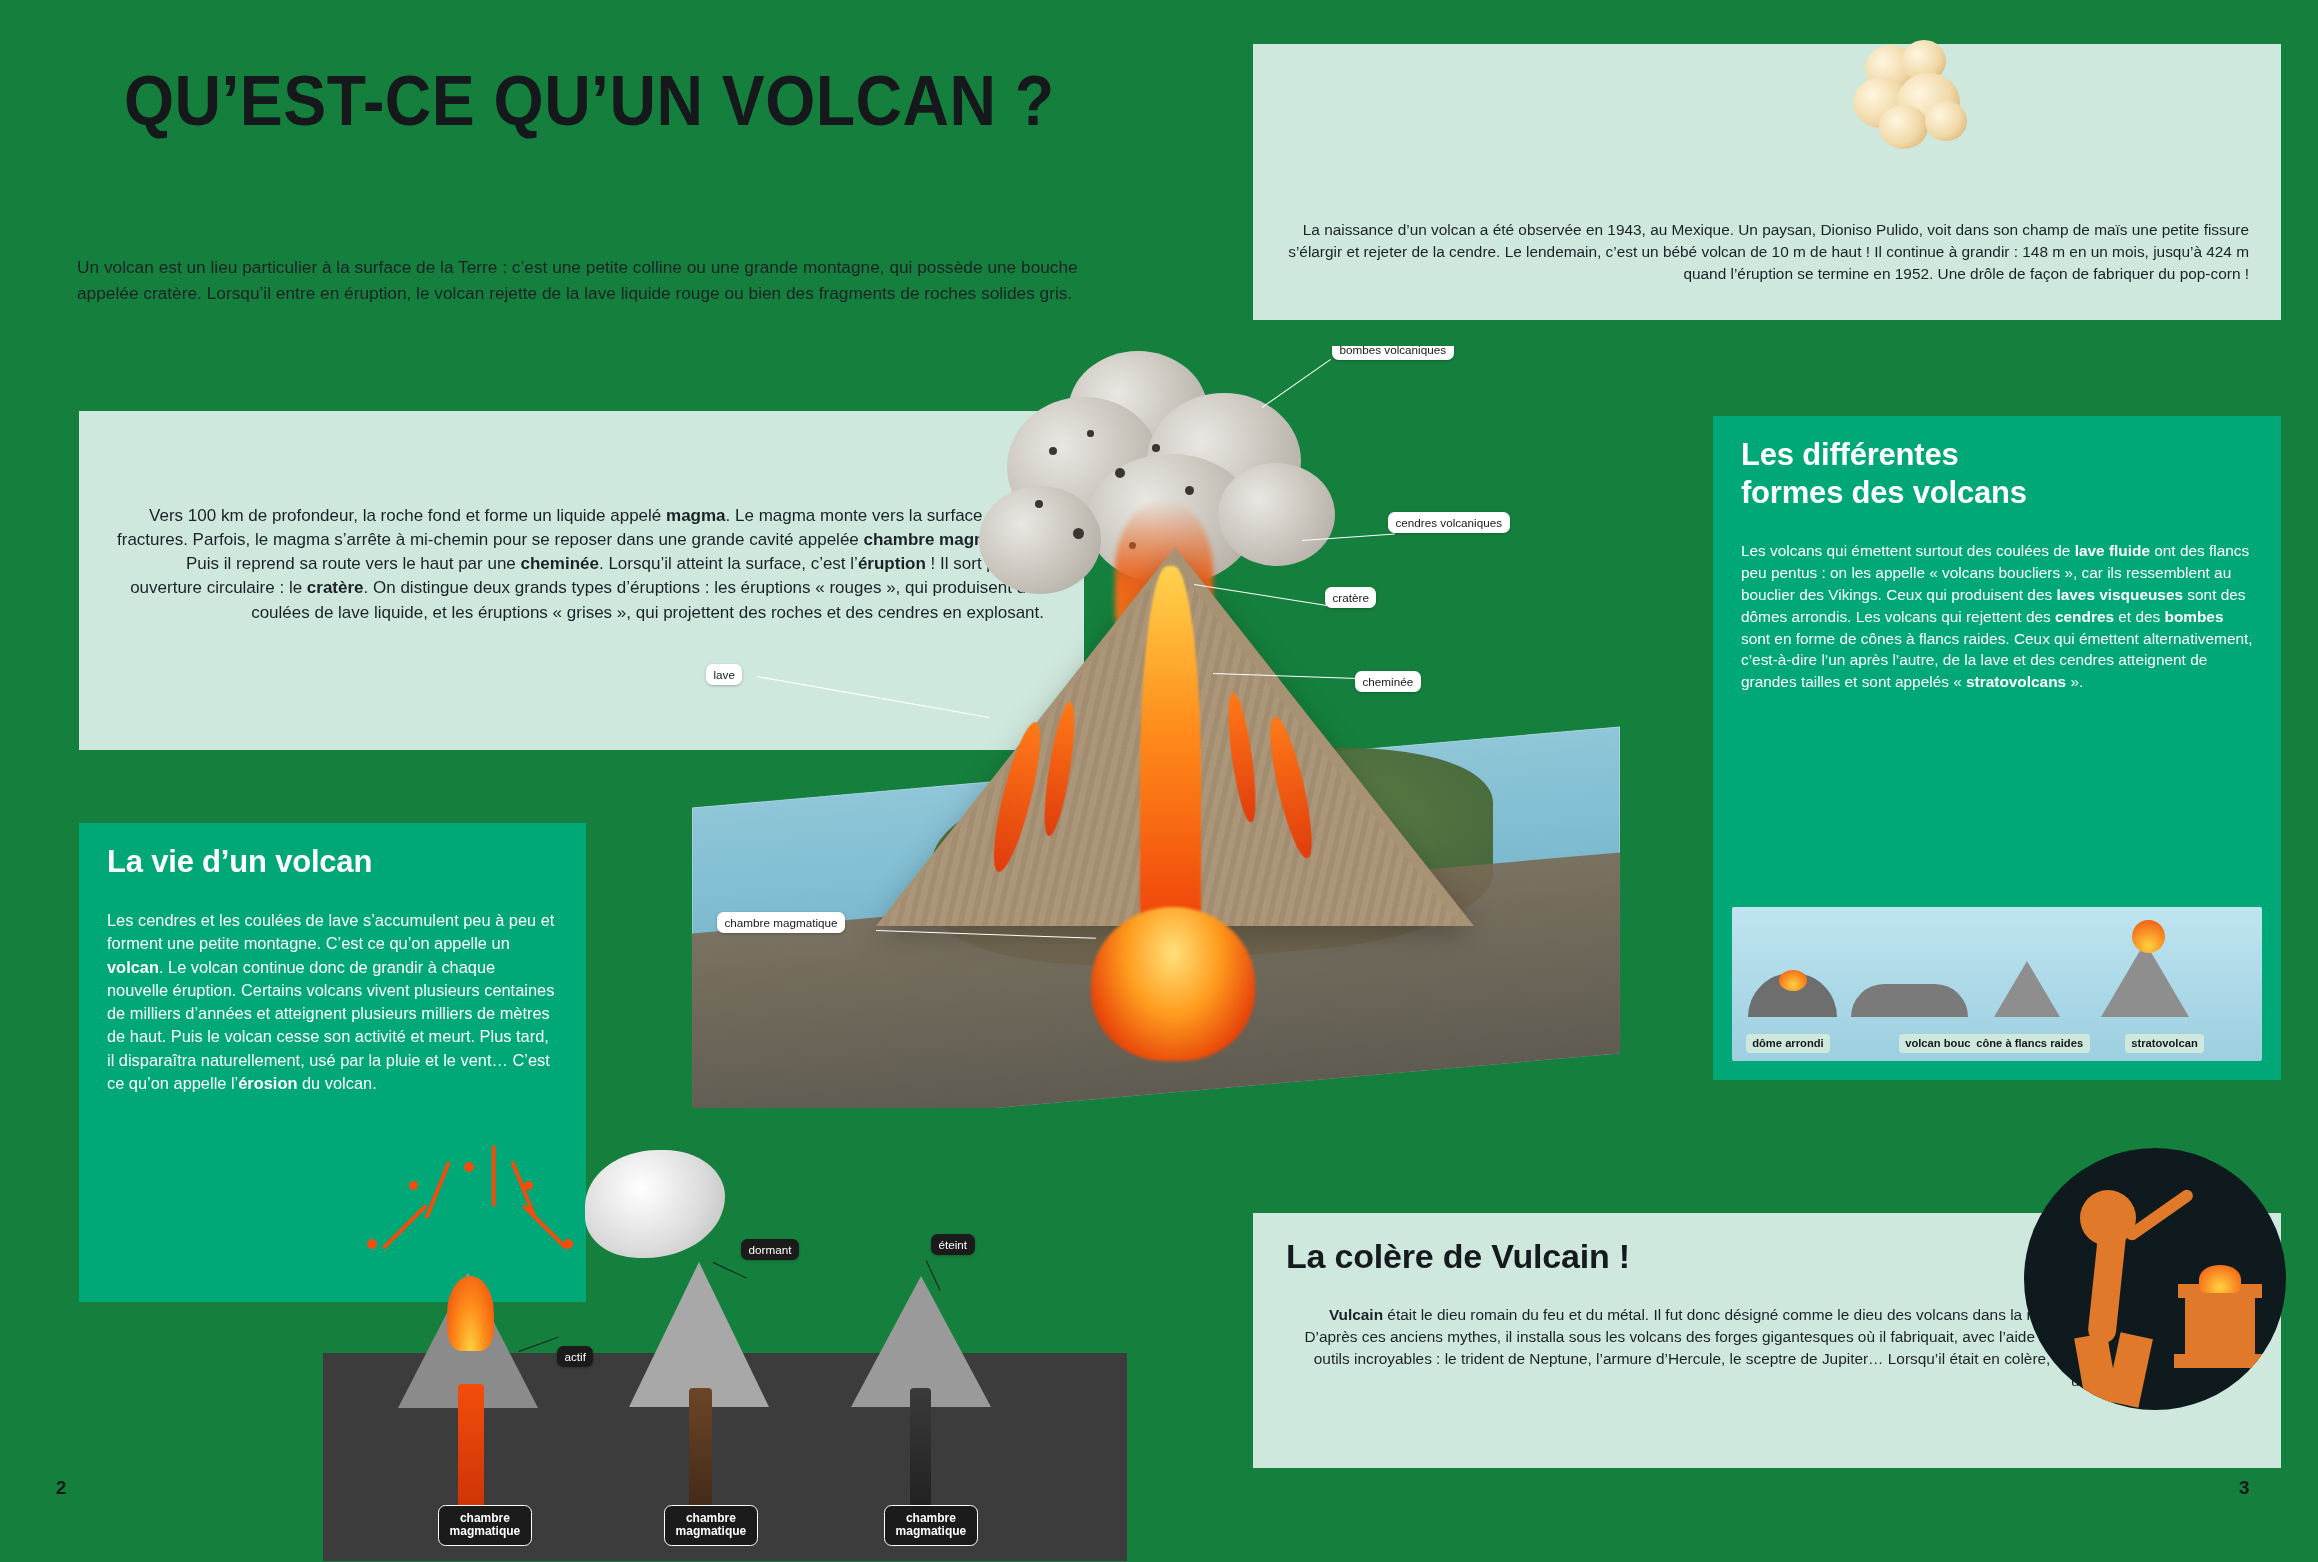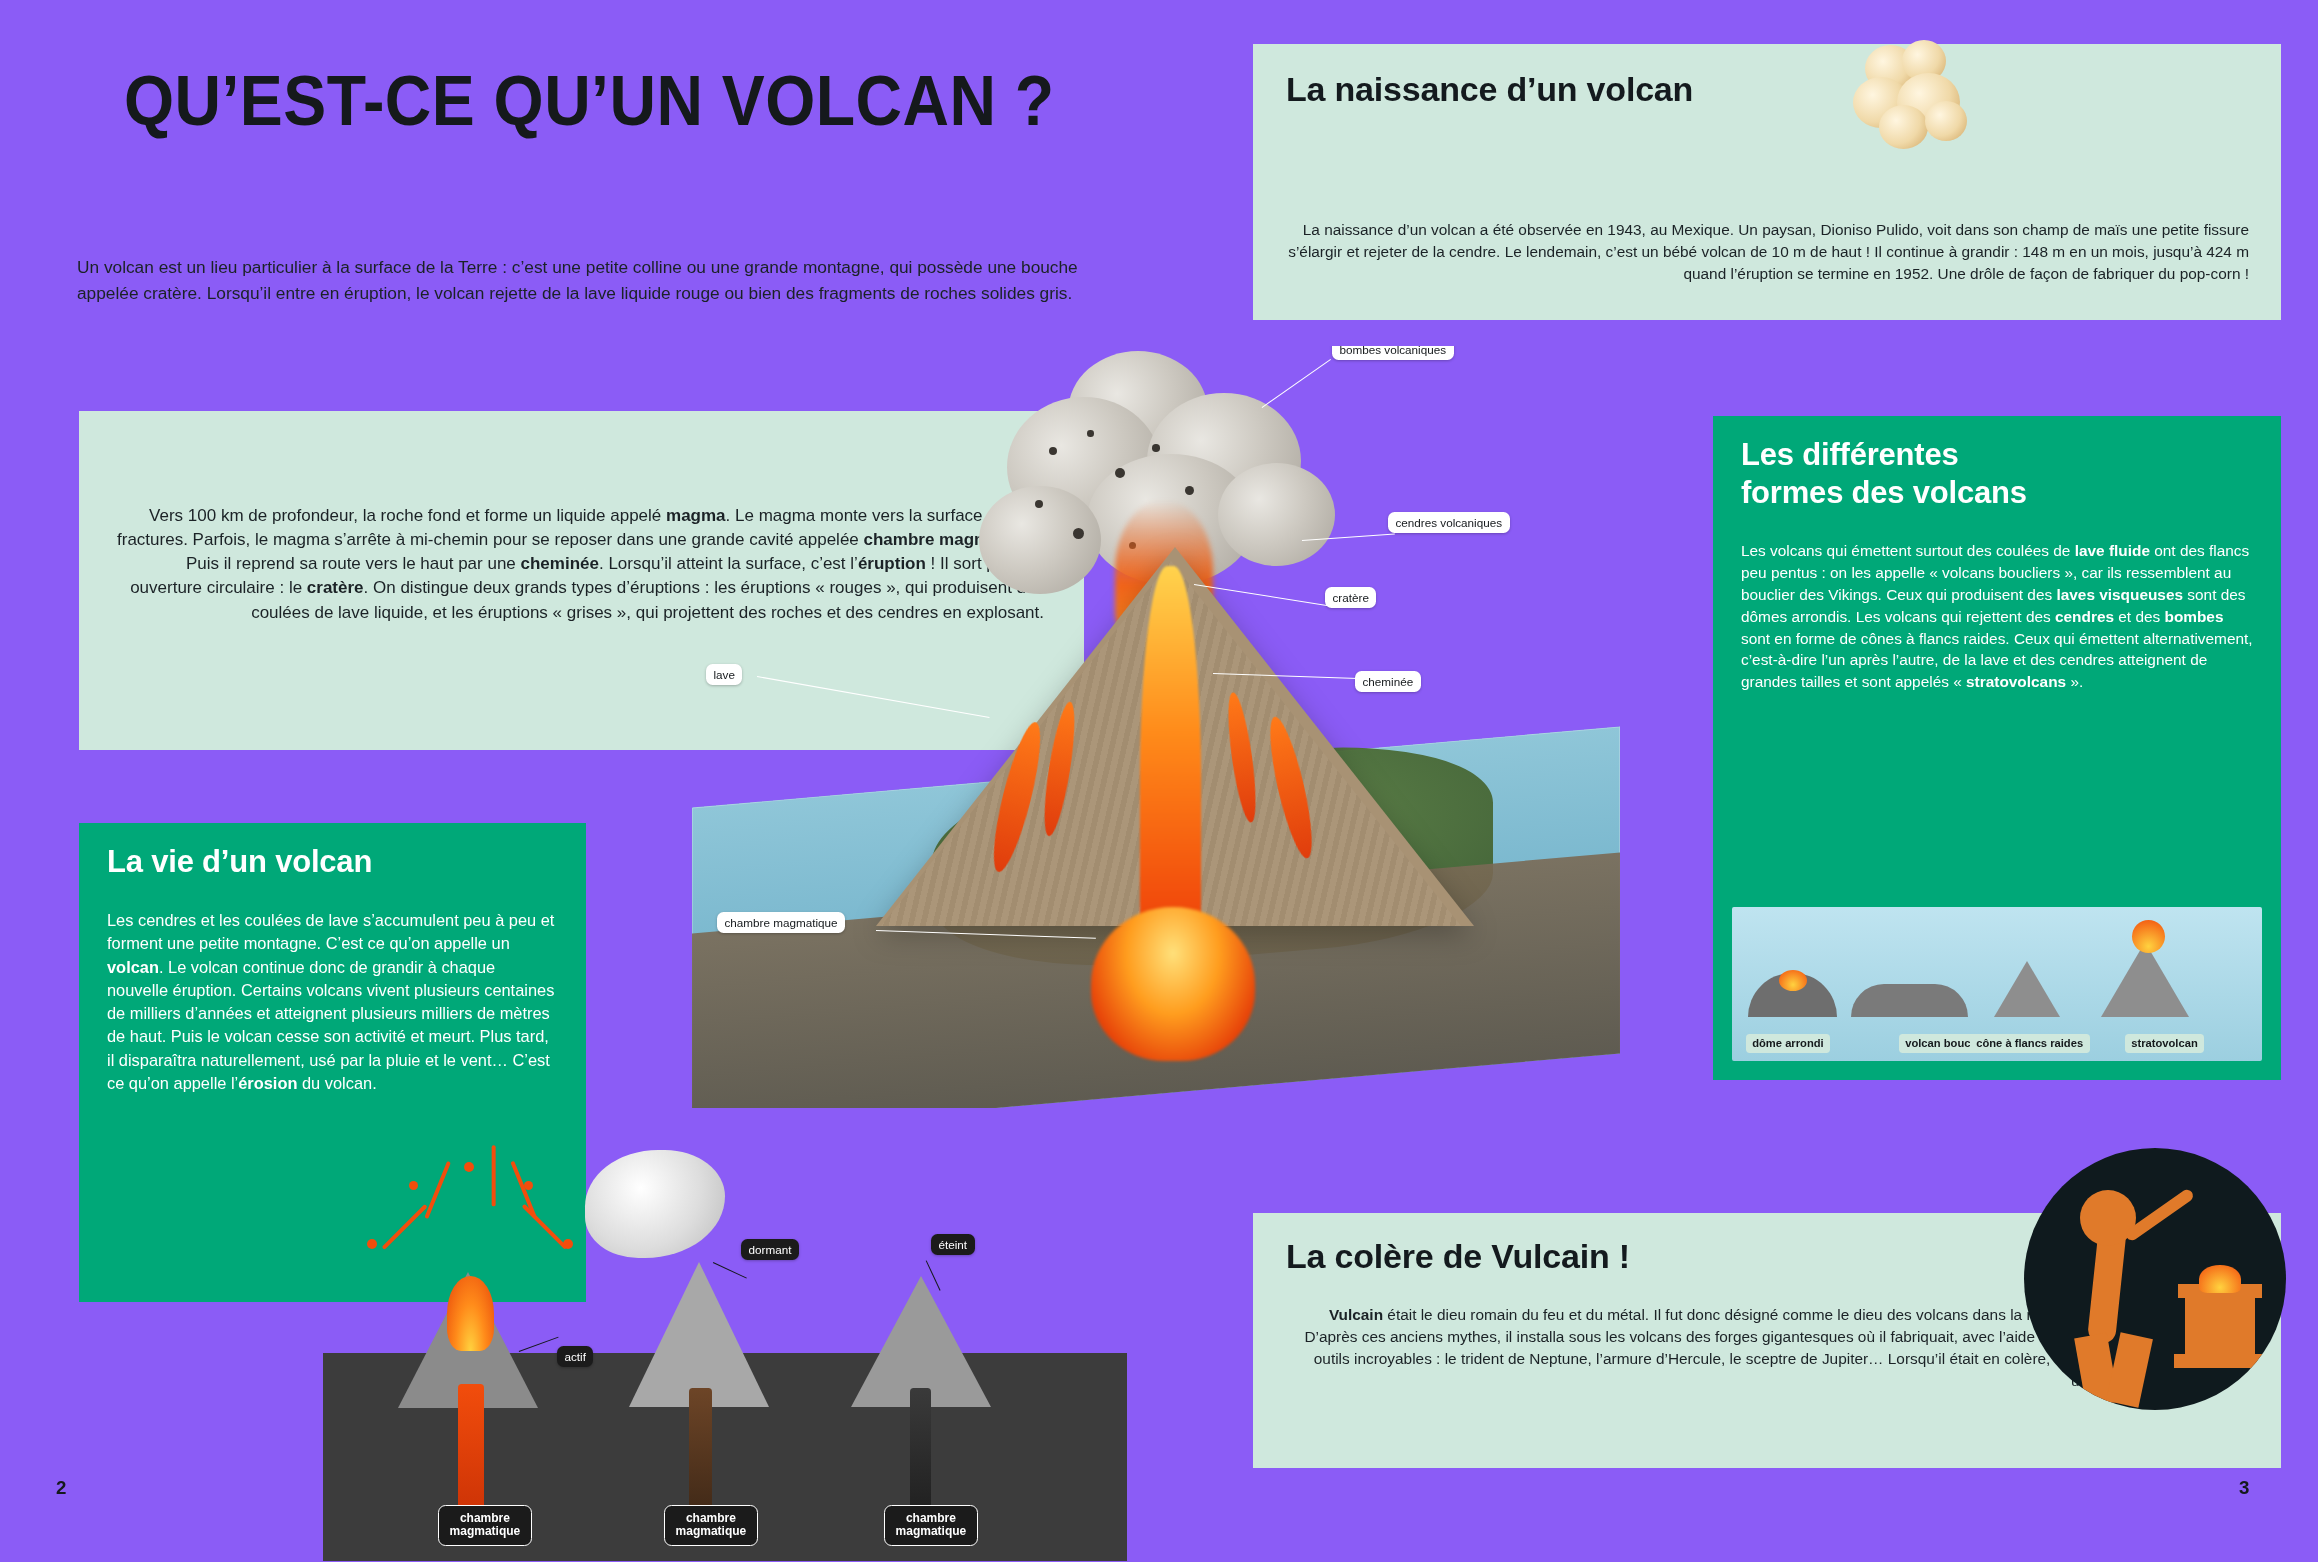--- a/index.html
+++ b/index.html
@@ -10,21 +10,21 @@
   body {
     width: 2319px;
     height: 1563px;
     position: relative;
     font-family: "Liberation Sans", sans-serif;
     overflow: hidden;
   }
   .page {
     position: absolute;
     inset: 0;
-    background: #8b5cf6;
+    background: #15803d;
   }
 
   
   .panel {
     position: absolute;
     box-sizing: border-box;
   }
   .panel.light {
     background: #cfe8dd;
   }
@@ -300,21 +300,20 @@
 <div class="page">
 
   <div class="headline">QU’EST-CE QU’UN VOLCAN ?</div>
 
   <div class="intro">Un volcan est un lieu particulier à la surface de la Terre : c’est une petite colline ou une grande montagne, qui possède une bouche appelée cratère. Lorsqu’il entre en éruption, le volcan rejette de la lave liquide rouge ou bien des fragments de roches solides gris.</div>
 
   <div class="pagenum" style="left:56px; top:1477px;">2</div>
   <div class="pagenum" style="left:2239px; top:1477px;">3</div>
 
   <div class="panel light" style="left:1253px; top:44px; width:1028px; height:276px;">
-    <div class="panel-title" style="position:absolute; left:33px; top:28px; font-size:34px;">La naissance d’un volcan</div>
     <div class="panel-body" style="position:absolute; left:33px; top:175px; width:963px; font-size:15.4px;">La naissance d’un volcan a été observée en 1943, au Mexique. Un paysan, Dioniso Pulido, voit dans son champ de maïs une petite fissure s’élargir et rejeter de la cendre. Le lendemain, c’est un bébé volcan de 10 m de haut ! Il continue à grandir : 148 m en un mois, jusqu’à 424 m quand l’éruption se termine en 1952. Une drôle de façon de fabriquer du pop-corn !</div>
   </div>
 
   <div id="popcorn">
     <div class="pop-blob" style="left:18.7px; top:4.7px; width:51px; height:47px;"></div>
     <div class="pop-blob" style="left:56px; top:0px; width:44px; height:42px;"></div>
     <div class="pop-blob" style="left:7px; top:37px; width:56px; height:51px;"></div>
     <div class="pop-blob" style="left:51px; top:33px; width:63px; height:58px;"></div>
     <div class="pop-blob" style="left:33px; top:65px; width:49px; height:44px;"></div>
     <div class="pop-blob" style="left:79px; top:61px; width:42px; height:40px;"></div>

